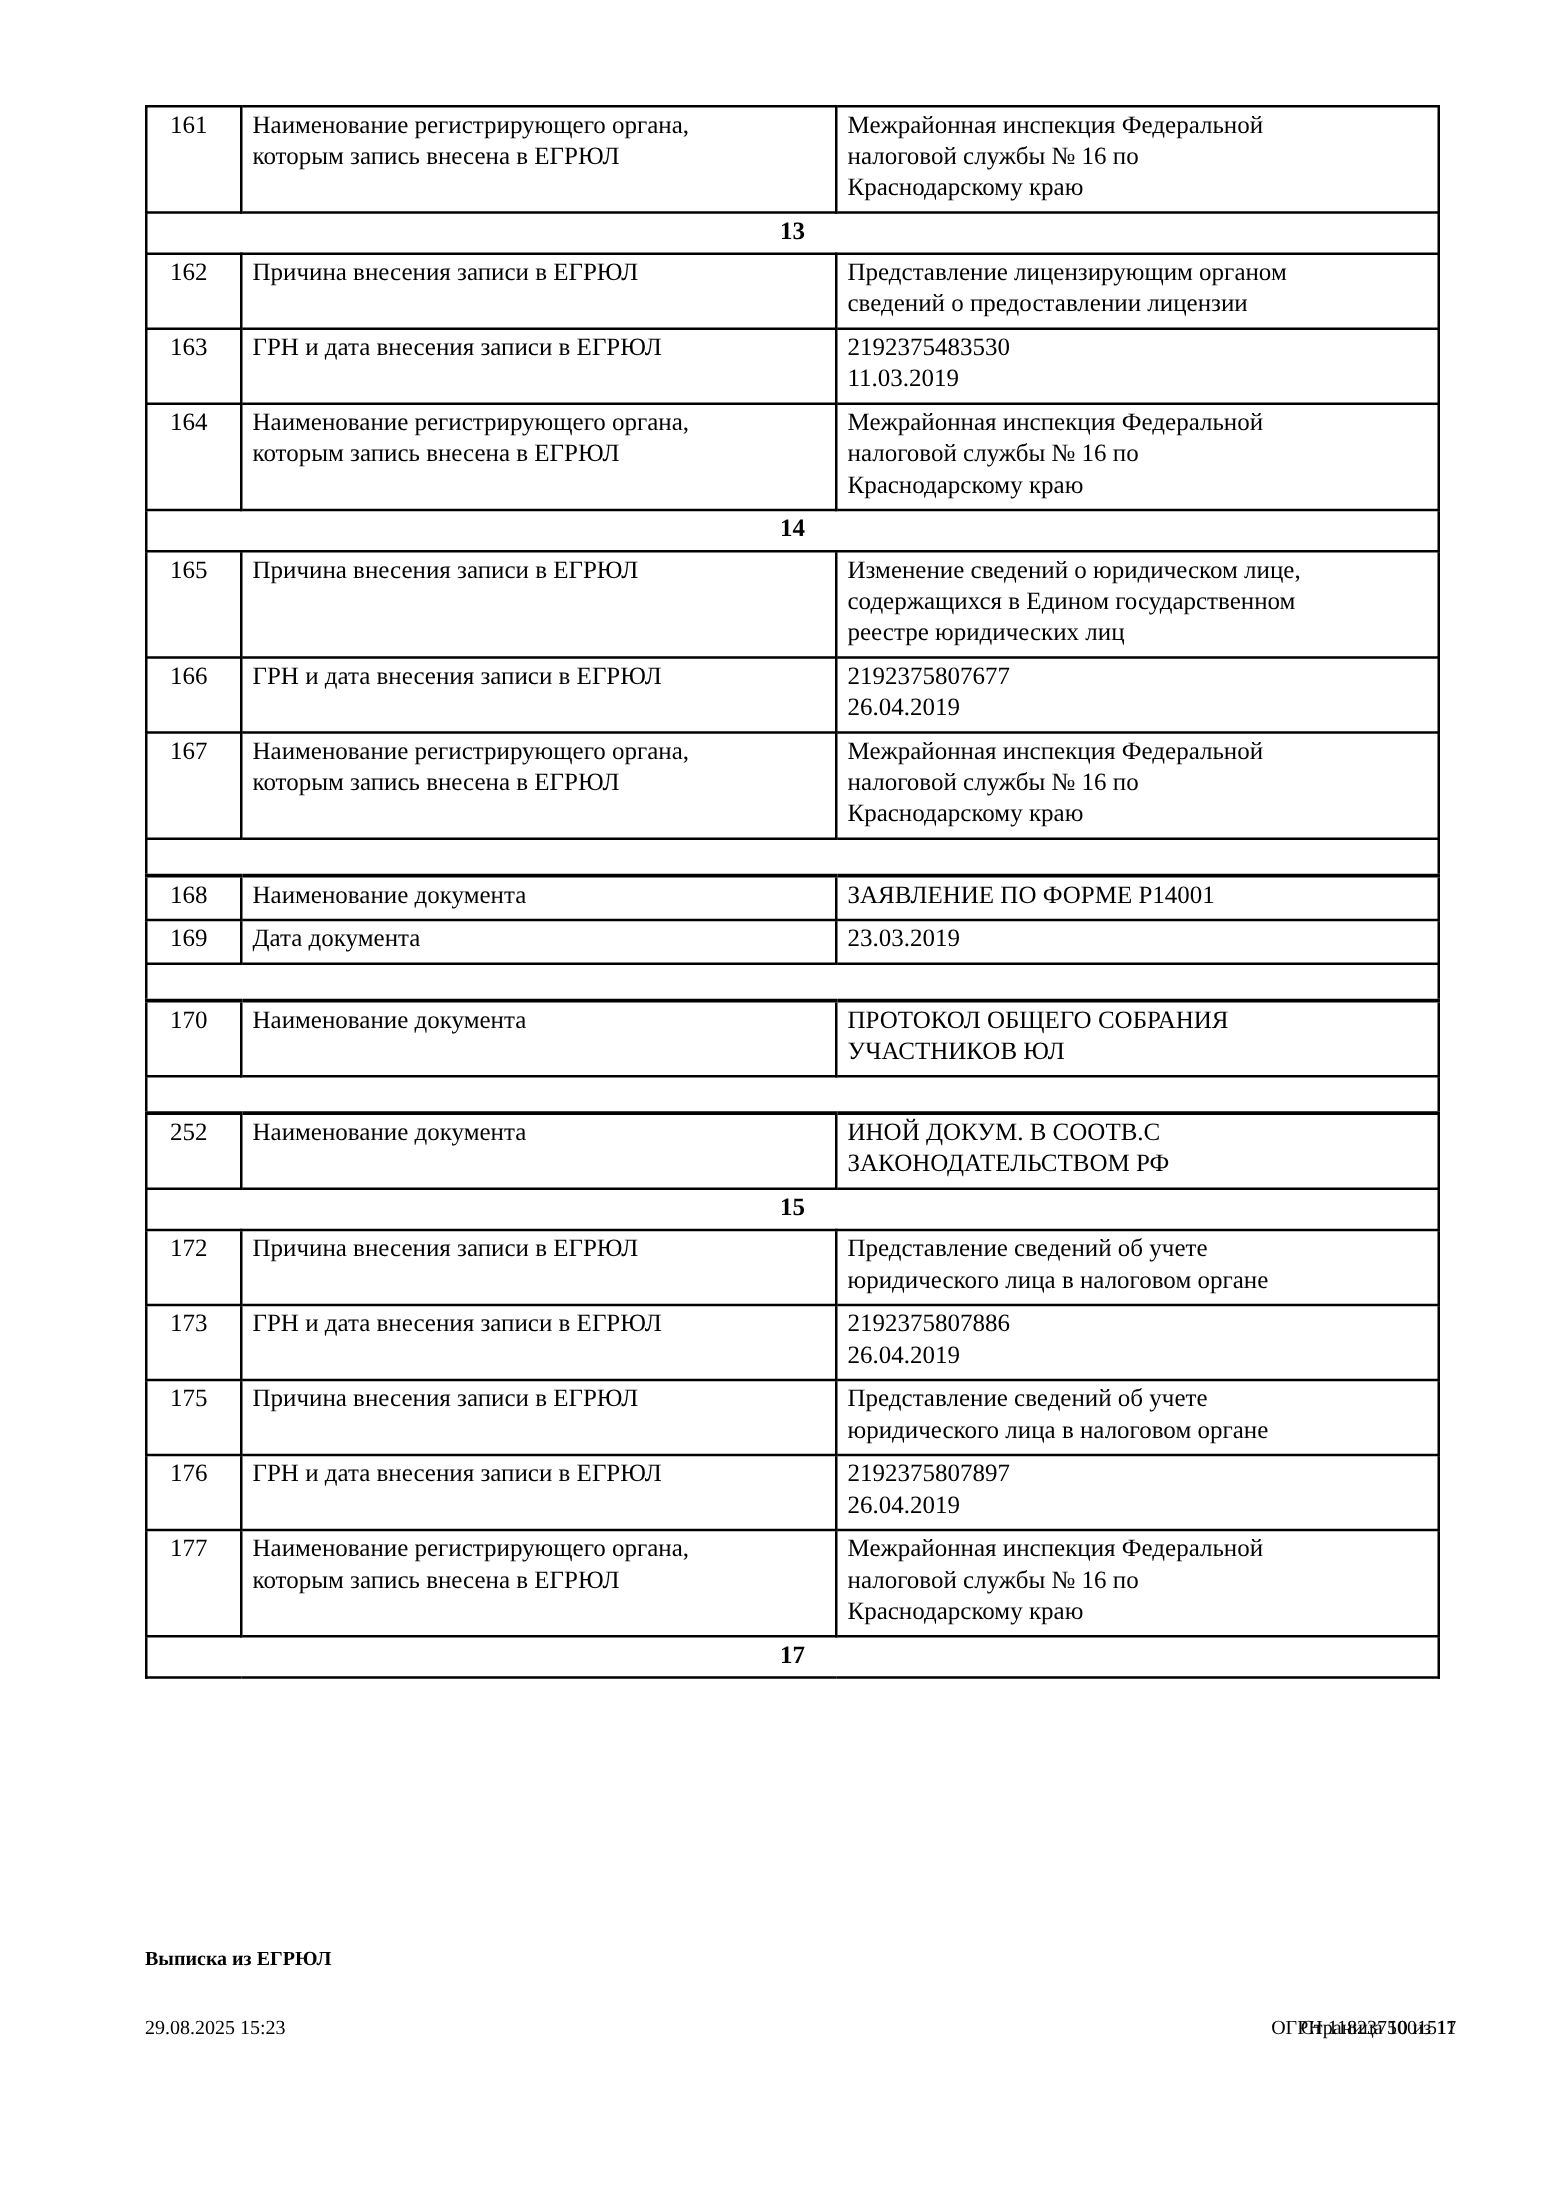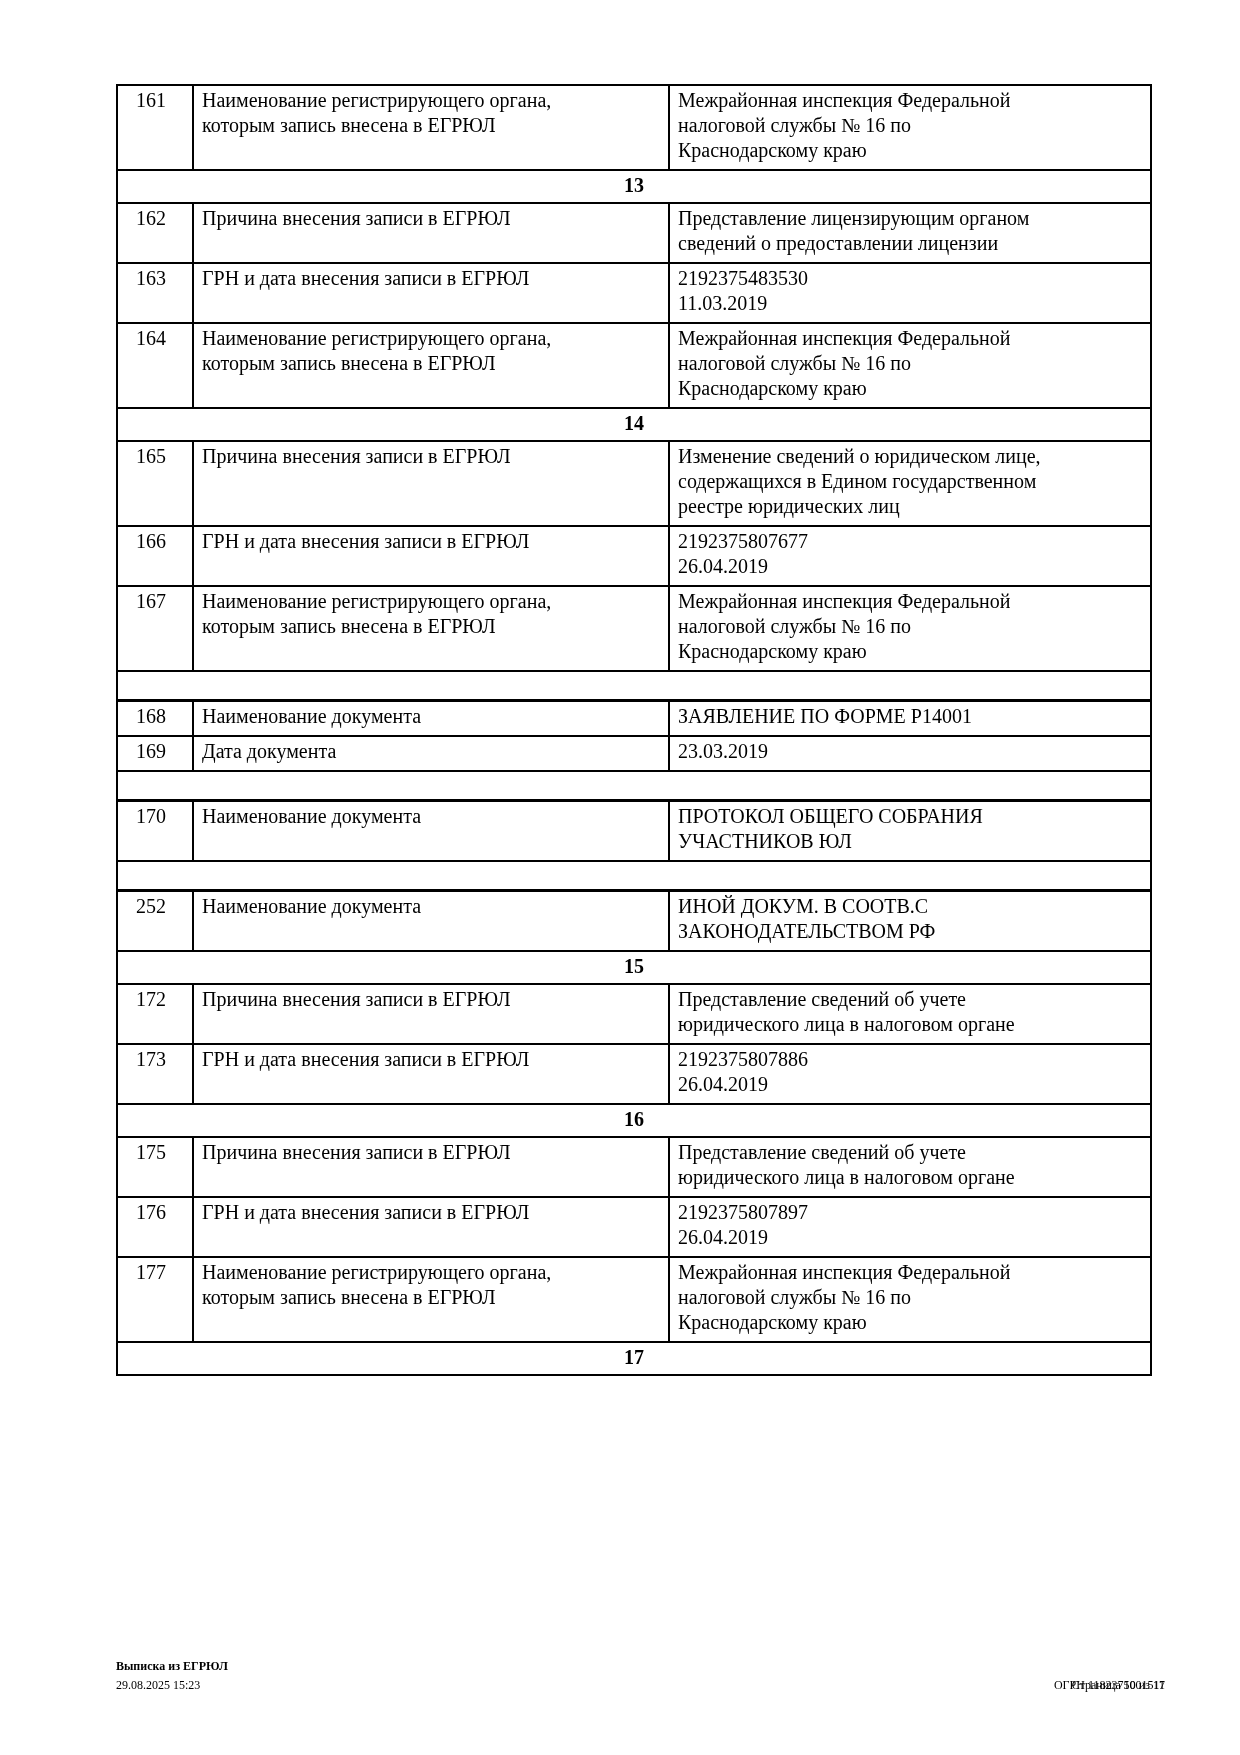--- a/index.html
+++ b/index.html
@@ -48,31 +48,32 @@
     padding: 0;
   }
   
   .egrul-table tr.spacer + tr td {
     border-top: 3px solid #000;
   }
 
   .footer {
     position: absolute;
     left: 116px;
-    top: 1657px;
+    top: 1558px;
     width: 1049px;
-    font-size: 12px;
+    font-size: 16px;
     line-height: 19px;
   }
   .footer .footer-title {
     font-weight: bold;
   }
   .footer .footer-line2 {
     position: relative;
     width: 100%;
+    margin-top: 36px;
   }
   .footer .footer-datetime {
     display: inline-block;
   }
   .footer .footer-ogrn {
     position: absolute;
     left: 0;
     right: 0;
     text-align: right;
   }
@@ -186,23 +187,20 @@
         <td class="num">172</td>
         <td>Причина внесения записи в ЕГРЮЛ</td>
         <td>Представление сведений об учете
 юридического лица в налоговом органе</td>
       </tr>
       <tr class="entry">
         <td class="num">173</td>
         <td>ГРН и дата внесения записи в ЕГРЮЛ</td>
         <td>2192375807886
 26.04.2019</td>
-      </tr>
-      <tr class="section">
-        <td colspan="3">16</td>
       </tr>
       <tr class="entry">
         <td class="num">175</td>
         <td>Причина внесения записи в ЕГРЮЛ</td>
         <td>Представление сведений об учете
 юридического лица в налоговом органе</td>
       </tr>
       <tr class="entry">
         <td class="num">176</td>
         <td>ГРН и дата внесения записи в ЕГРЮЛ</td>

